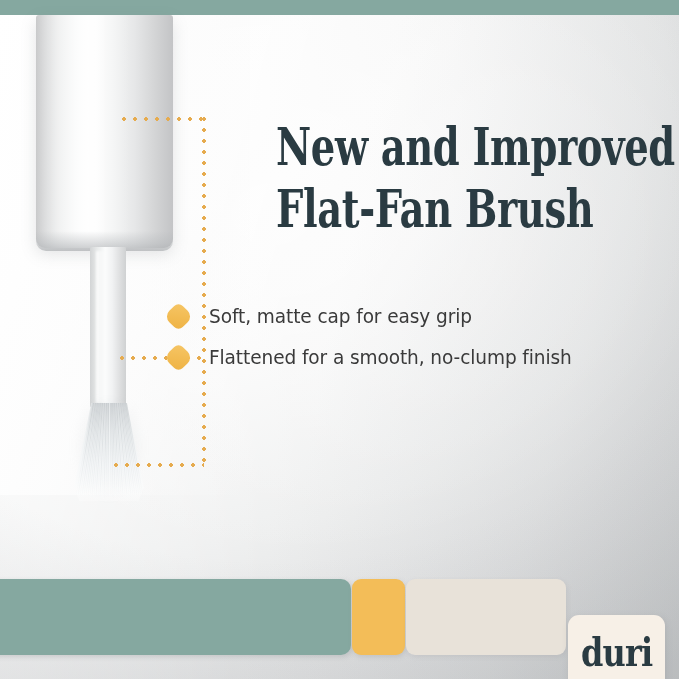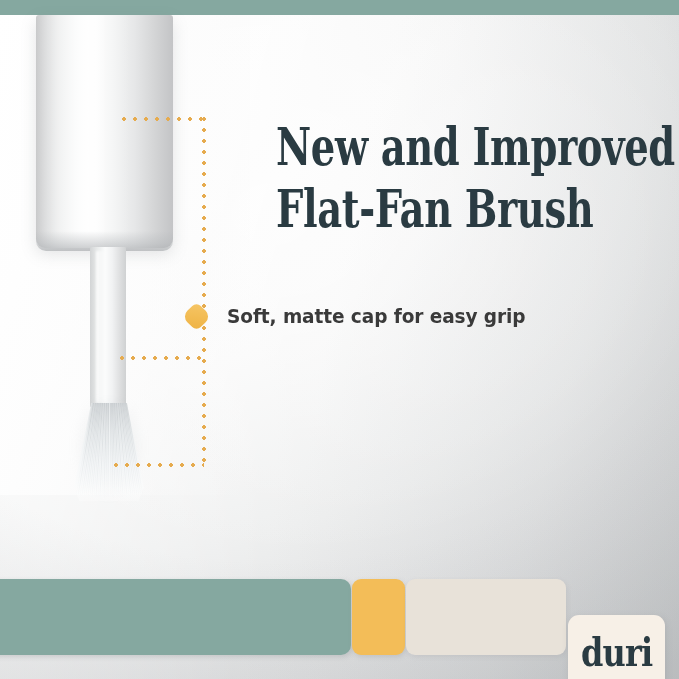--- a/index.html
+++ b/index.html
@@ -199,23 +199,22 @@
     transform: scaleX(0.74);
     transform-origin: left top;
     width: 530px;
     white-space: nowrap;
   }
   .headline-l2 { display: block; }
 
   
   .bullets {
     position: absolute;
-    left: 186px; top: 296px;
+    left: 168px; top: 296px;
     width: 470px;
-    font-weight: bold;
   }
   .bullet-row {
     position: relative;
     height: 41px;
     display: flex;
     align-items: center;
   }
   .diamond {
     width: 21px; height: 21px;
     flex: 0 0 21px;
@@ -352,20 +351,24 @@
   <div class="headline" style="color: rgb(42, 59, 66);">
     <span class="headline-l1">New and Improved</span>
     <span class="headline-l2">Flat-Fan Brush</span>
   </div>
 
   <div class="bullets">
     <div class="bullet-row">
       <div class="diamond"></div>
       <div class="bullet-text" style="color: rgb(58, 58, 58);">Soft, matte cap for easy grip</div>
     </div>
+    <div class="bullet-row">
+      <div class="diamond"></div>
+      <div class="bullet-text" style="color: rgb(58, 58, 58);">Flattened for a smooth, no-clump finish</div>
+    </div>
   </div>
 
   <div class="bottom-bar">
     <div class="bar-seg seg-teal" style="background: rgb(133, 168, 160);"></div>
     <div class="bar-seg seg-orange" style="background: rgb(243, 189, 88);"></div>
     <div class="bar-seg seg-beige" style="background: rgb(232, 226, 217);"></div>
     <div class="bar-seg seg-logo" style="background: rgb(247, 240, 231); margin-top: 36px;">
       <span class="logo-text" style="color: rgb(42, 59, 66);">duri</span>
     </div>
   </div>

